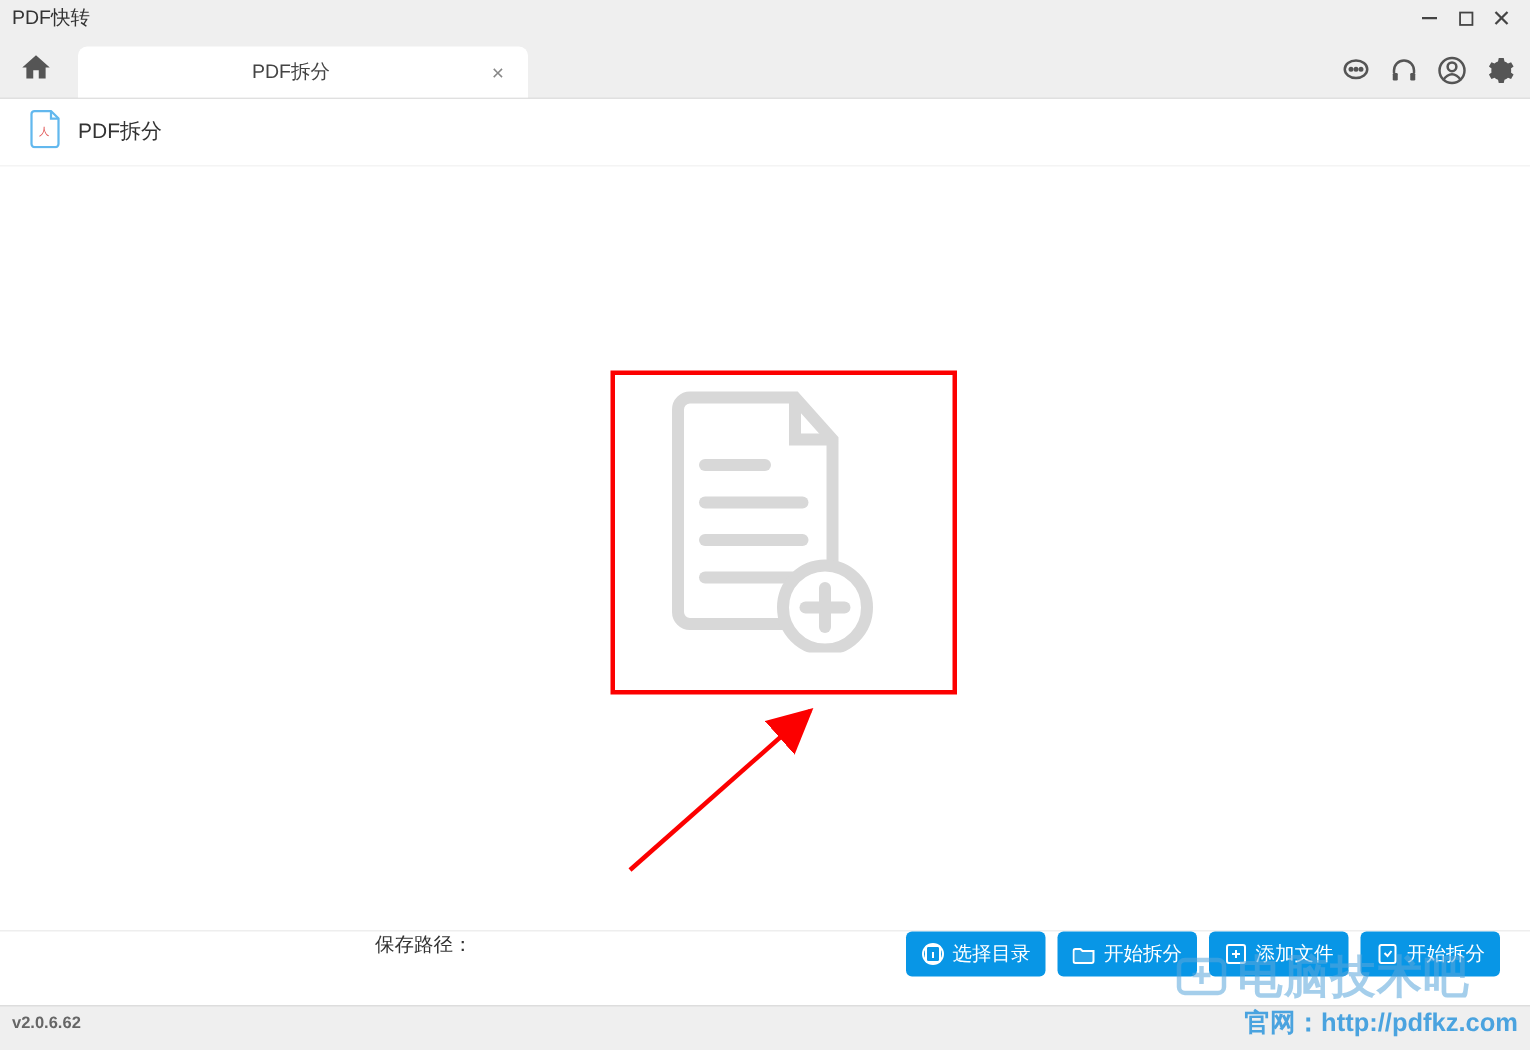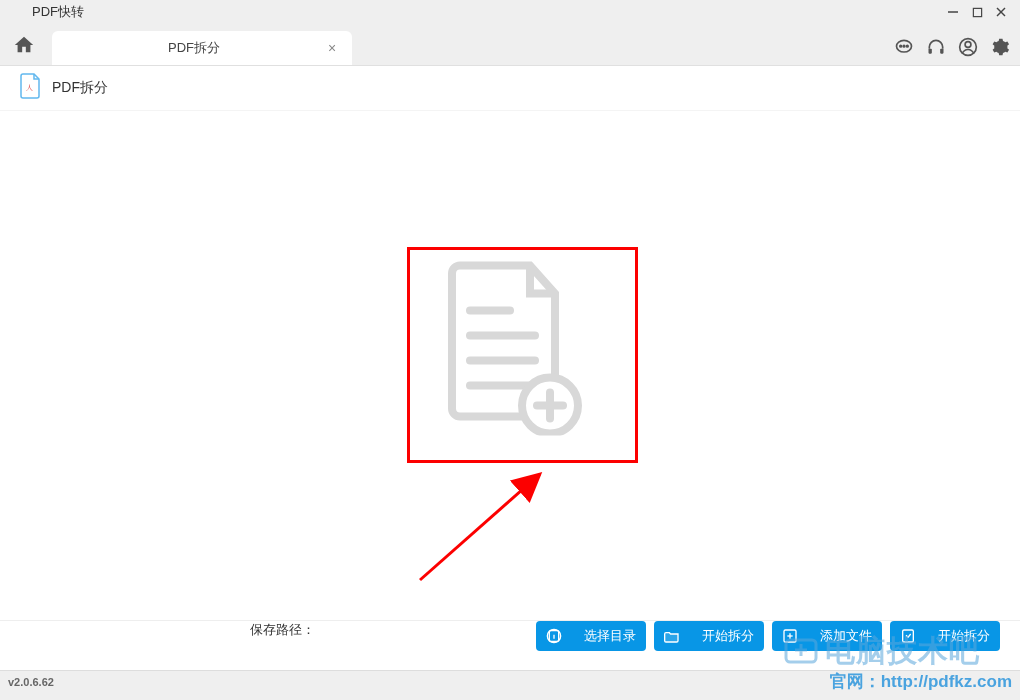--- a/index.html
+++ b/index.html
@@ -12,21 +12,20 @@
     overflow: hidden;
   }
   .titlebar {
     height: 24px;
     background: #efefef;
     display: flex;
     align-items: center;
     padding: 0 8px;
     font-size: 13px;
     color: #333;
-    margin-left: 24px;
   }
   .titlebar-controls {
     margin-left: auto;
     display: flex;
     gap: 2px;
   }
   .titlebar-btn {
     width: 22px;
     height: 20px;
     display: flex;
@@ -159,21 +158,21 @@
   .action-btn {
     background: #0896e6;
     color: #fff;
     border: none;
     border-radius: 4px;
     height: 30px;
     padding: 0 10px;
     font-size: 13px;
     display: flex;
     align-items: center;
-    gap: 22px;
+    gap: 5px;
     cursor: pointer;
   }
   .action-btn svg { flex-shrink: 0; }
   .statusbar {
     height: 22px;
     background: #efefef;
     display: flex;
     align-items: center;
     padding: 0 8px;
     font-size: 11px;

